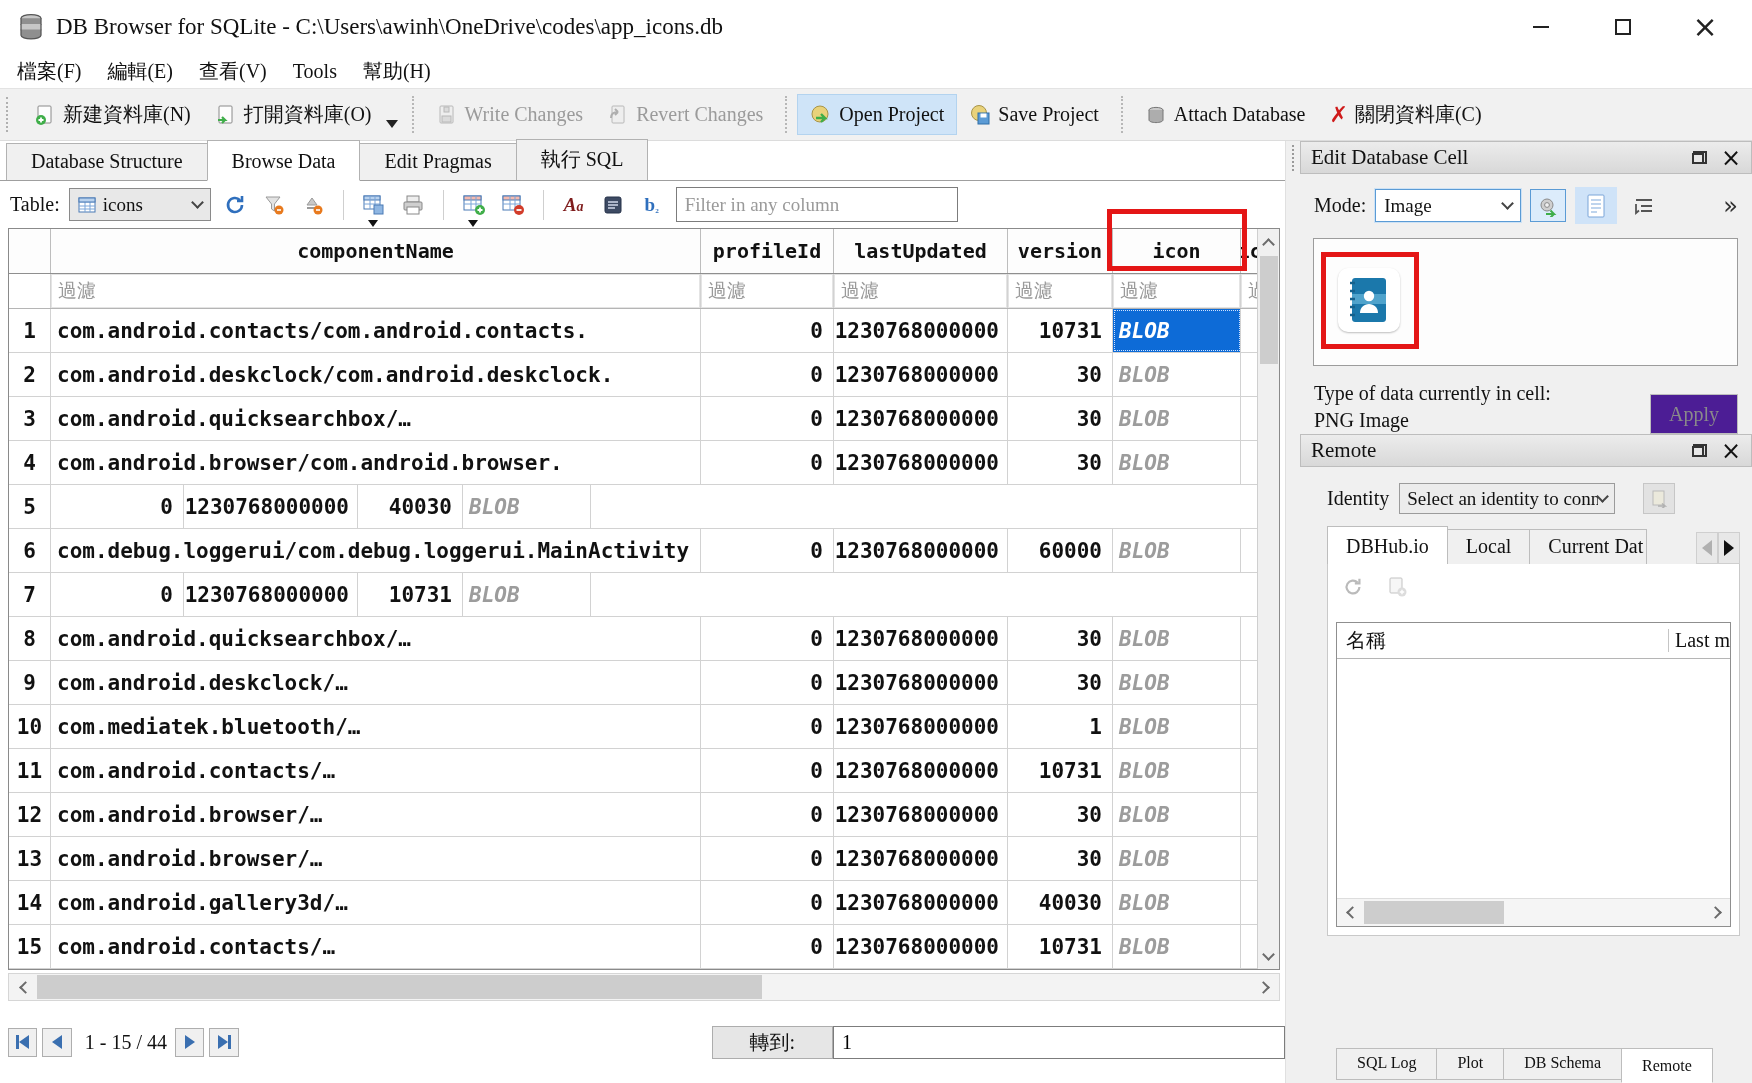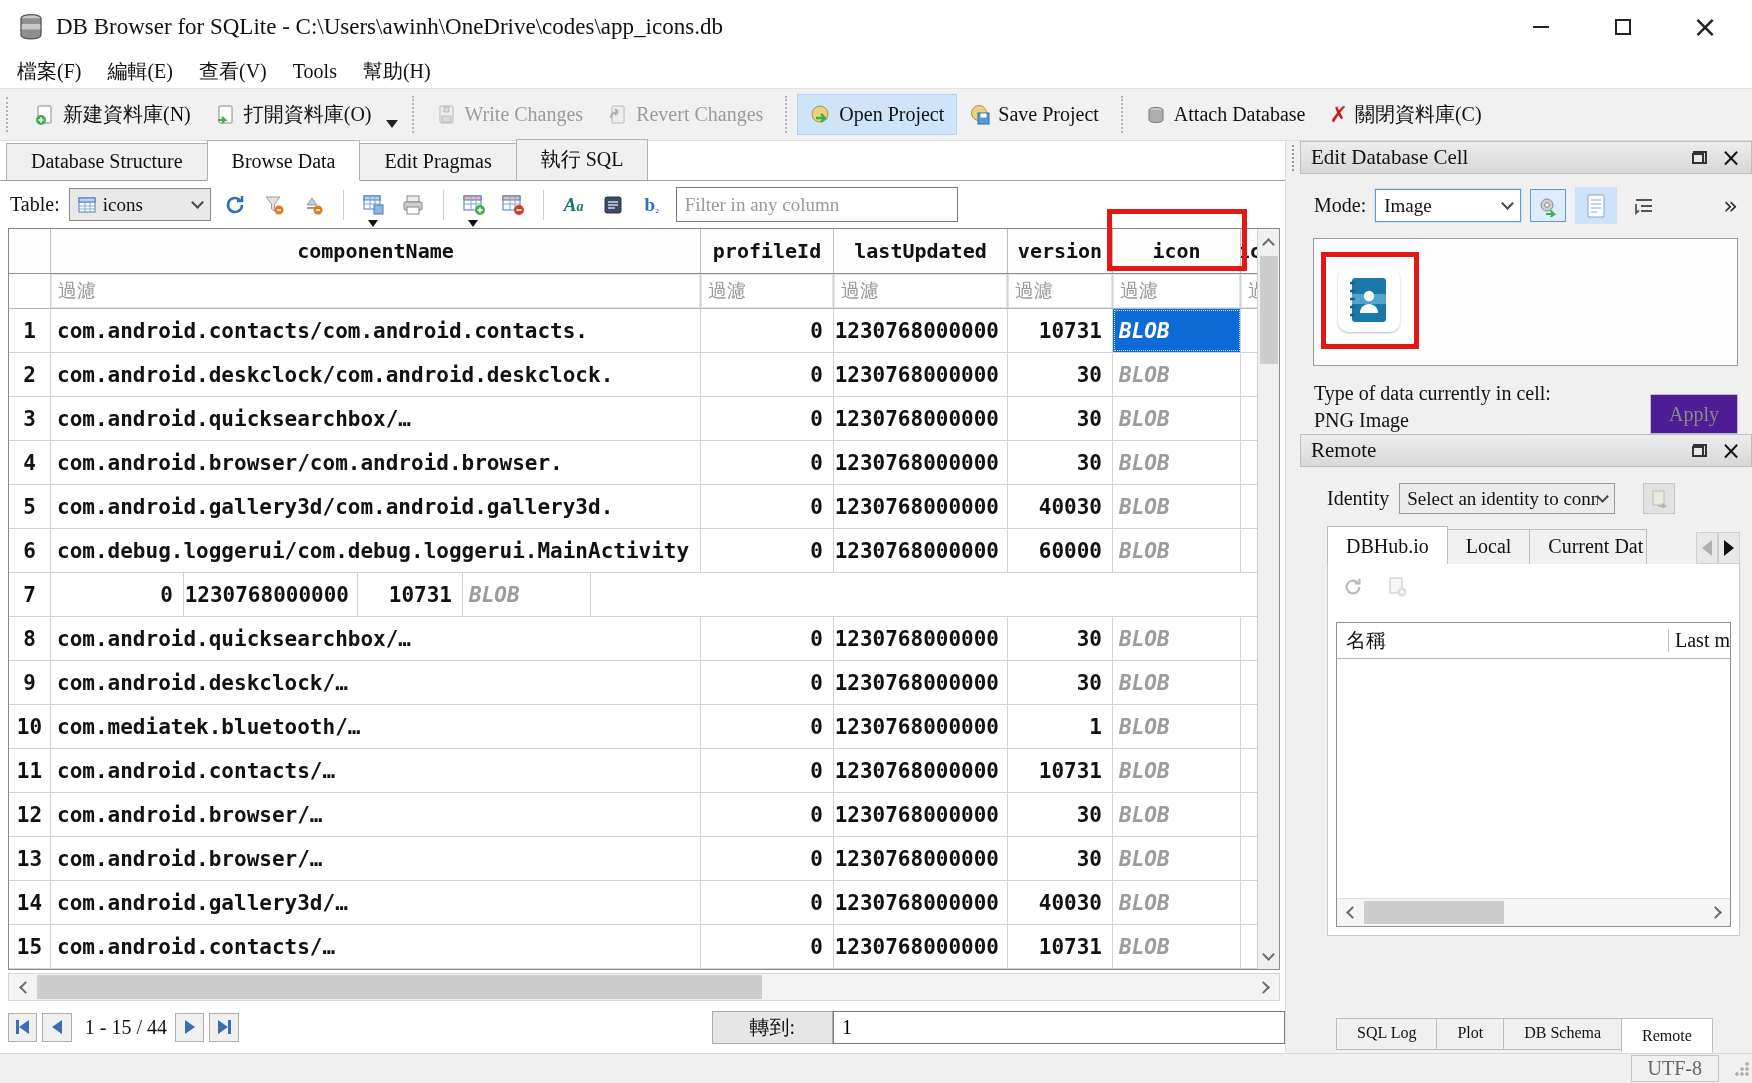--- a/index.html
+++ b/index.html
@@ -338,21 +338,21 @@
             <svg width="24" height="24" viewBox="0 0 24 24">
               <rect x="2" y="3" width="17" height="14" fill="#fff" stroke="#4a7ab5"></rect>
               <rect x="2" y="3" width="17" height="4" fill="#f4b9ae" stroke="#4a7ab5"></rect>
               <path d="M2 11h17M9 3v14M14 3v14" stroke="#7aa5d8"></path>
               <circle cx="18" cy="17" r="5" fill="#d23c2a"></circle>
               <path d="M15.5 17h5" stroke="#fff" stroke-width="1.8"></path>
             </svg>
           </div>
         <span class="bsep"></span>
         <div class="ibtn">
-            <span style="font:italic bold 19px 'Liberation Serif',serif;color:#0f766e">A<span style="font-size:14px">a</span></span>
+            <span style="font:italic bold 19px 'Liberation Serif',serif;color:#7f1d1d">A<span style="font-size:14px">a</span></span>
           </div>
         <div class="ibtn">
             <svg width="22" height="22" viewBox="0 0 22 22">
               <rect x="3" y="3" width="16" height="16" rx="2" fill="#3d4a63" stroke="#26324a"></rect>
               <path d="M6 8h10M6 11h10M6 14h7" stroke="#cfd8ea" stroke-width="1.4"></path>
             </svg>
           </div>
         <div class="ibtn">
             <span style="font:bold 19px 'Liberation Serif',serif;color:#2f6fbd">b<span style="font-size:12px;color:#2f6fbd">₂</span></span>
           </div>
@@ -422,21 +422,20 @@
     <div class="c w-lup">1230768000000</div>
     <div class="c w-ver">30</div>
     <div class="c w-ico blob">
                 <span class="blobtxt">BLOB</span>
               </div>
     <div class="c w-sl"></div>
   </div>
 
   <div class="gr drow">
     <div class="c w-num">5</div>
-    <div class="c w-name">com.android.gallery3d/com.android.gallery3d.</div>
     <div class="c w-pid">0</div>
     <div class="c w-lup">1230768000000</div>
     <div class="c w-ver">40030</div>
     <div class="c w-ico blob">
                 <span class="blobtxt">BLOB</span>
               </div>
     <div class="c w-sl"></div>
   </div>
 
   <div class="gr drow">
@@ -732,17 +731,13 @@
 
       <div class="btabs">
         <span class="btab">SQL Log</span>
         <span class="btab">Plot</span>
         <span class="btab">DB Schema</span>
         <span class="btab active">Remote</span>
       </div>
     </div>
   </div>
 
-  <div class="statusbar">
-    <span class="encoding">UTF-8</span>
-    <span class="gripdots"></span>
-  </div>
 </div>
 
 </body></html>

